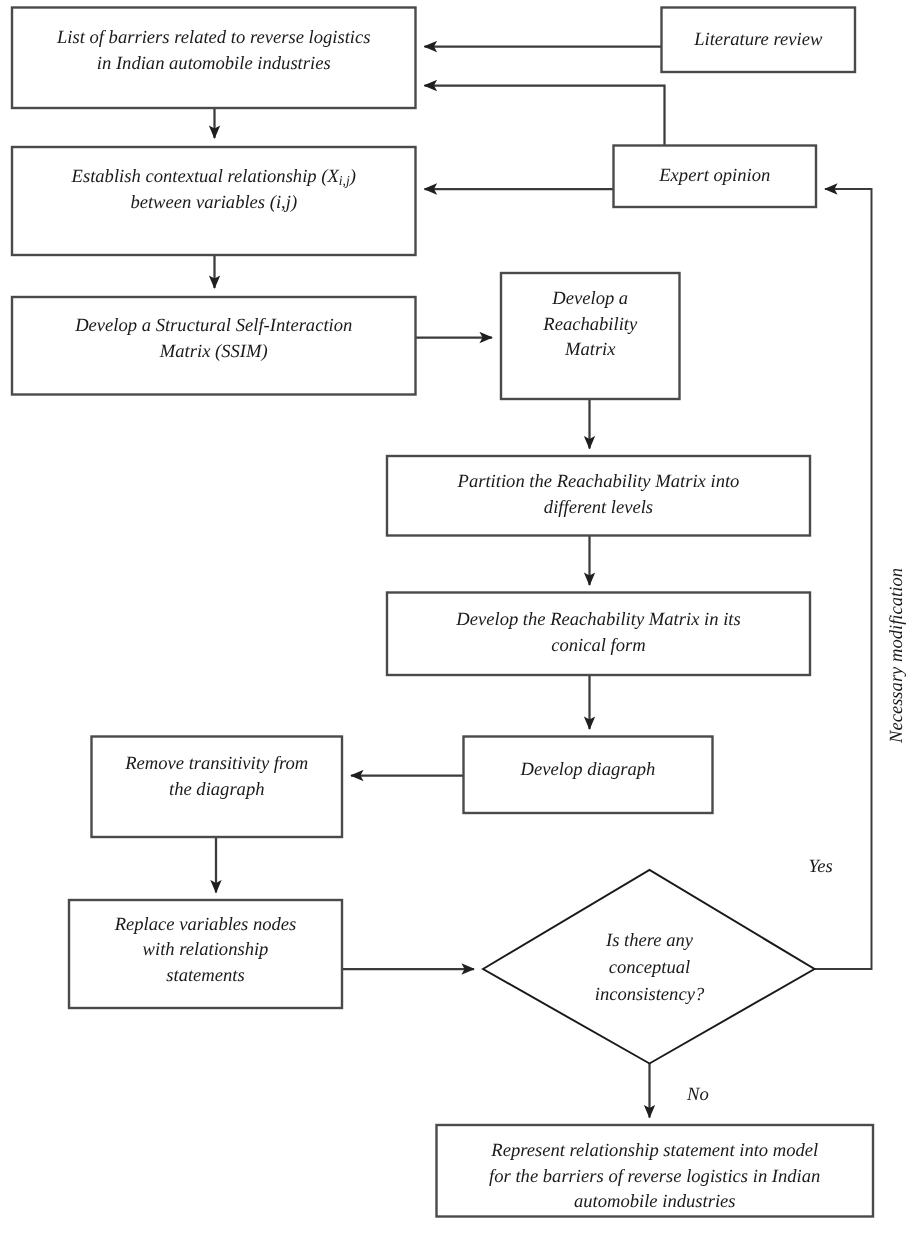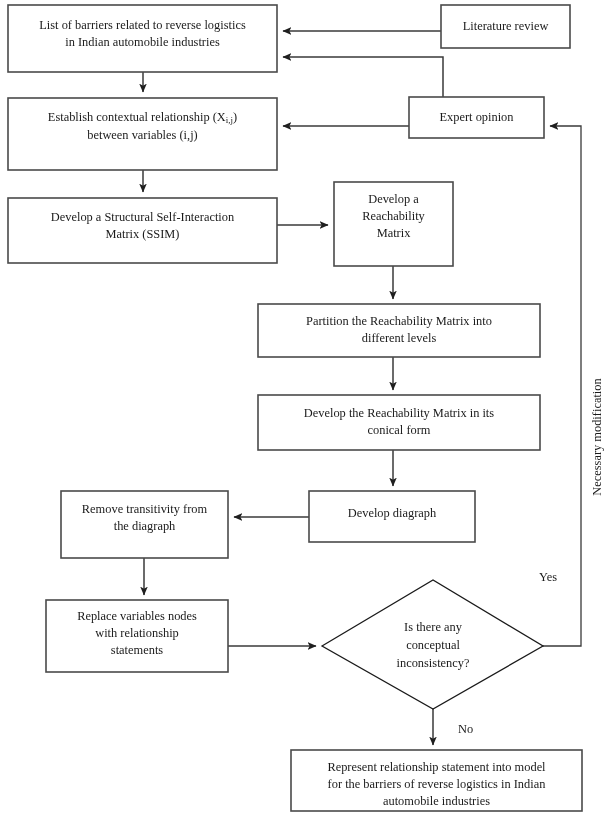--- a/index.html
+++ b/index.html
@@ -11,20 +11,21 @@
     width: 614px;
     height: 823px;
     font-family: "Liberation Serif", "DejaVu Serif", serif;
     color: #1a1a1a;
     overflow: hidden;
   }
   #flow-root {
     position: relative;
     width: 614px;
     height: 823px;
+    font-style: italic;
   }
   svg#flow-svg {
     position: absolute;
     top: 0;
     left: 0;
     width: 614px;
     height: 823px;
   }
   .node-rect {
     fill: #ffffff;

